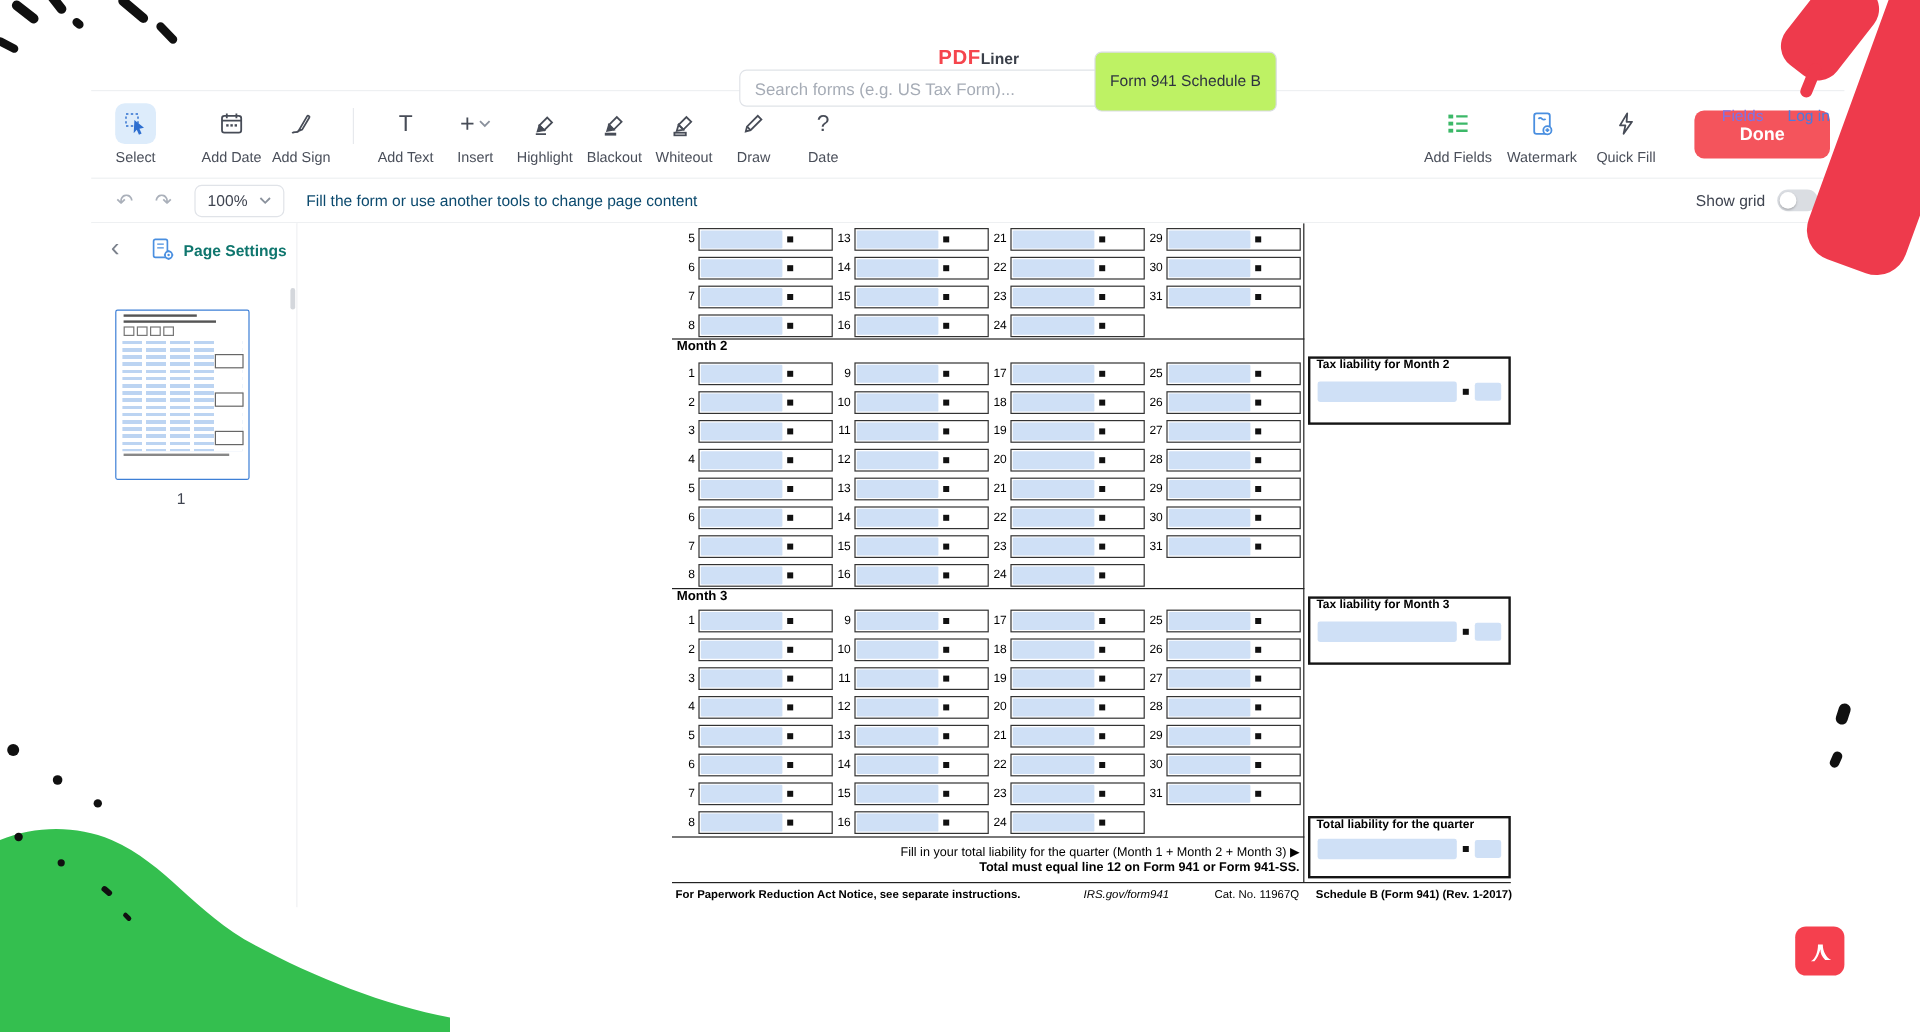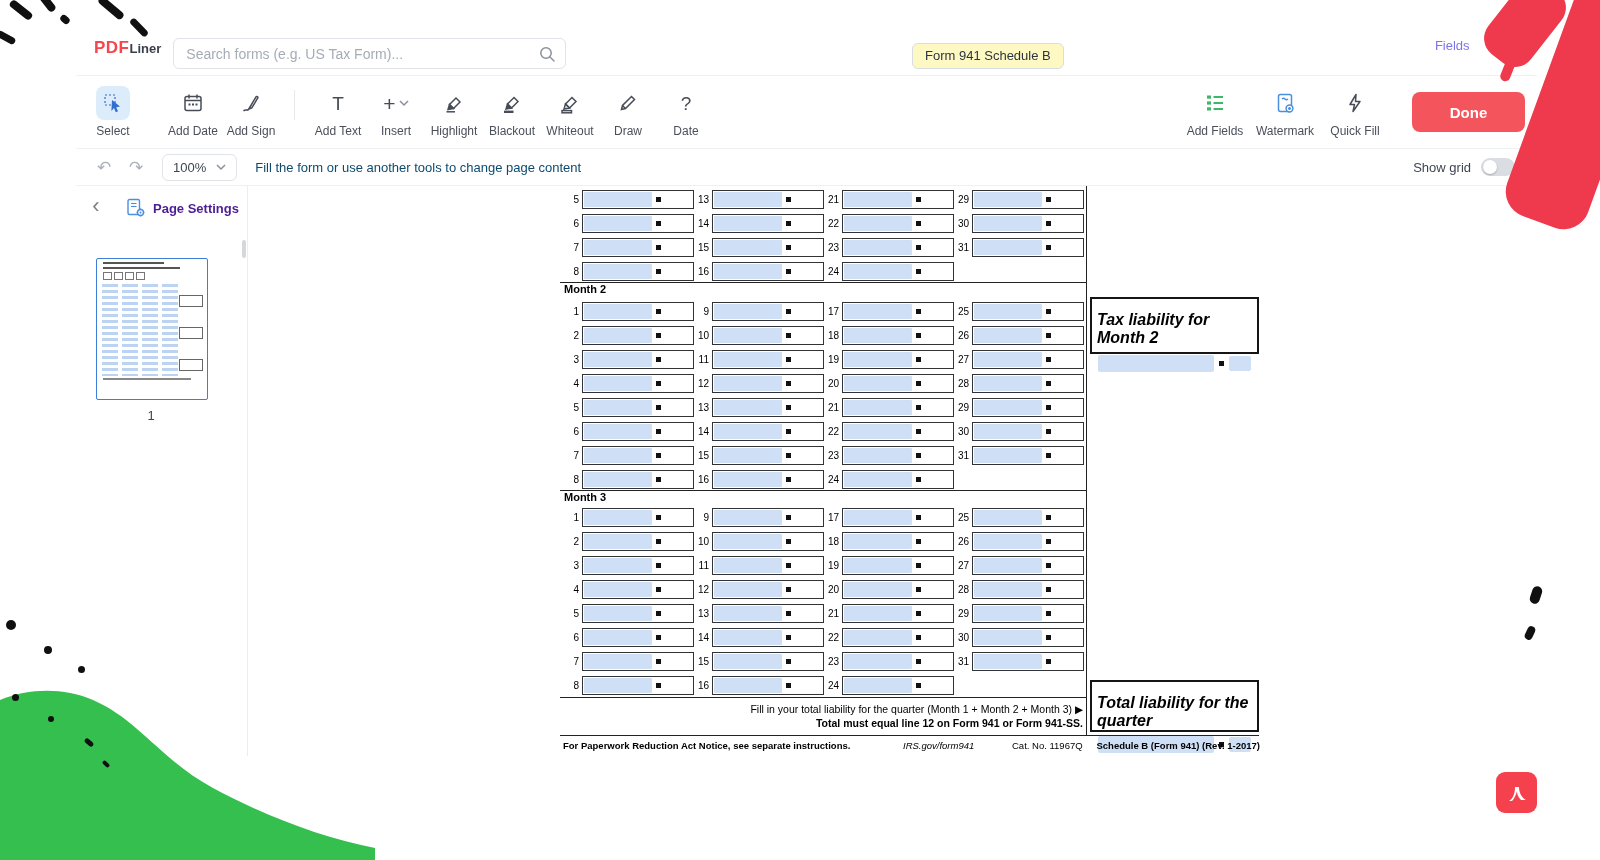--- a/index.html
+++ b/index.html
@@ -11,31 +11,31 @@
   .dot{position:absolute;border-radius:50%;background:#101010;z-index:6;}
   .red-piece{position:absolute;background:#ee3a4c;z-index:5;}
   .green-blob{position:absolute;left:-45px;bottom:-20px;z-index:4;}
   .pdf-badge{position:absolute;left:1496px;top:772px;width:41px;height:41px;background:#f5404e;
              border-radius:9px;z-index:5;display:flex;align-items:center;justify-content:center;}
 
   
   .app{position:absolute;left:76px;top:38px;width:1461px;height:718px;background:#fff;z-index:2;}
 
   
-  .topbar{height:37px;border-bottom:1px solid #eef0f2;display:flex;position:relative;}
+  .topbar{height:37px;border-bottom:1px solid #eef0f2;display:flex;align-items:center;position:relative;flex-direction:column;}
   .logo{margin-left:18px;display:flex;align-items:baseline;cursor:pointer;}
   .logo .pdf{font-size:17px;font-weight:800;color:#f5454d;letter-spacing:.5px;}
   .logo .liner{font-size:13px;font-weight:700;color:#3a3f49;}
   .search{position:relative;margin-left:12px;width:393px;}
   .search input{width:100%;height:31px;box-sizing:border-box;border:1px solid #e0e3e8;border-radius:6px;
                 padding:0 36px 0 12px;font-size:14px;color:#333;font-family:inherit;outline:none;}
   .search input::placeholder{color:#a6acb6;}
   .search .sicon{position:absolute;right:10px;top:7px;}
   .doc-title{position:absolute;left:836px;top:5px;height:24px;border:1px solid #d9dce2;border-radius:6px;
-             padding:0 12px;line-height:24px;font-size:13px;color:#2e3340;background:#fef9c3;white-space:nowrap;}
+             padding:12px 12px;line-height:24px;font-size:13px;color:#2e3340;background:#bef264;white-space:nowrap;}
   .header-links{margin-left:auto;margin-right:12px;display:flex;gap:20px;font-size:13px;}
   .hl-support{color:#7b74e8;cursor:pointer;}
   .hl-login{color:#4a7be0;cursor:pointer;}
 
   
   .toolsbar{height:72px;border-bottom:1px solid #eef0f2;display:flex;align-items:center;padding:0 12px 0 14px;}
   .tool{display:flex;flex-direction:column;align-items:center;width:58px;cursor:pointer;gap:4px;}
   .tool .ticon{width:34px;height:34px;display:flex;align-items:center;justify-content:center;border-radius:8px;}
   .tool .tlabel{font-size:12px;color:#4a4f5a;white-space:nowrap;}
   .tool.select{width:46px;margin-right:28px;}
@@ -60,21 +60,21 @@
   .toggle{width:34px;height:18px;border-radius:9px;background:#dadde2;position:relative;cursor:pointer;}
   .knob{width:14px;height:14px;border-radius:50%;background:#fff;position:absolute;left:2px;top:2px;
         box-shadow:0 1px 2px rgba(0,0,0,.25);}
 
   
   .workspace{display:flex;height:570px;}
   .sidebar{width:171px;border-right:1px solid #ebedf0;position:relative;background:#fff;}
   .collapse{position:absolute;left:10px;top:8px;font-size:22px;color:#7b818c;cursor:pointer;width:20px;height:24px;
             display:flex;align-items:center;justify-content:center;}
   .page-settings{position:absolute;left:50px;top:12px;display:flex;align-items:center;gap:7px;cursor:pointer;}
-  .ps-label{font-size:13px;color:#4c1d95;font-weight:600;white-space:nowrap;}
+  .ps-label{font-size:13px;color:#0f766e;font-weight:600;white-space:nowrap;}
   .thumb{position:absolute;left:20px;top:72px;width:110px;height:140px;border:1.5px solid #3d7fd6;border-radius:2px;
          background:#fff;cursor:pointer;overflow:hidden;}
   .t-line{height:2px;background:#555;margin:3px 6px 0;}
   .t-boxes{display:flex;gap:2px;margin:3px 6px;}
   .t-box{width:7px;height:6px;border:1px solid #777;}
   .t-grid{margin:4px 5px 2px;height:92px;background:
      linear-gradient(to right, transparent 0 16%, #fff 16% 20%, transparent 20% 36%, #fff 36% 40%,
        transparent 40% 56%, #fff 56% 60%, transparent 60% 76%, #fff 76% 100%),
      repeating-linear-gradient(to bottom, #bcd4f2 0 3px, #fff 3px 6px);}
   .t-tax{position:absolute;right:4px;width:22px;height:10px;border:1px solid #666;background:#fff;}
@@ -90,21 +90,21 @@
   .f-group{width:130px;display:flex;align-items:center;height:100%;}
   .f-num{width:15px;text-align:right;padding-right:3px;font-size:10px;line-height:19px;}
   .f-cell{width:112px;height:19px;border:1px solid #333;box-sizing:border-box;display:flex;align-items:center;background:#fff;}
   .f-fill{width:68px;height:15px;margin-left:1px;background:#cfe0f6;border-radius:1px;cursor:text;}
   .f-dot{width:5px;height:5px;background:#111;margin-left:4px;}
   .month-label{position:absolute;left:44px;font-size:11px;font-weight:700;}
   .hline{position:absolute;left:40px;width:527px;height:1px;background:#222;}
   .vline{position:absolute;left:566px;top:0;width:1px;height:549px;background:#222;}
   .bottomline{position:absolute;top:549px;left:40px;width:699px;height:1px;background:#222;}
   .tax-box{position:absolute;left:570px;width:169px;height:57px;border:2px solid #151515;box-sizing:border-box;background:#fff;}
-  .tax-title{font-size:16px;font-weight:700;padding:12px 0 0 5px;font-style:italic;}
+  .tax-title{font-size:10px;font-weight:700;padding:0 0 0 5px;}
   .tax-row{display:flex;align-items:center;margin:8px 0 0 6px;}
   .tax-dollars{width:116px;height:17px;background:#cfe0f6;border-radius:2px;cursor:text;}
   .tax-dot{width:5px;height:5px;background:#111;margin:0 5px;}
   .tax-cents{width:22px;height:15px;background:#cfe0f6;border-radius:2px;cursor:text;}
   .total-box{top:494px;height:52px;}
   .total-box .tax-row{margin-top:6px;}
   .fill-line{position:absolute;top:517px;left:0;width:563px;text-align:right;font-size:10.5px;}
   .equal-line{position:absolute;top:531px;left:0;width:563px;text-align:right;font-size:10.5px;font-weight:700;}
   .form-footer{position:absolute;top:554px;left:0;width:740px;height:14px;font-size:9.5px;}
   .ff-paper{position:absolute;left:43px;font-weight:700;white-space:nowrap;}
@@ -954,20 +954,28 @@
               <div class="f-group">
                 <span class="f-num">24</span>
                 <div class="f-cell">
                   <div class="f-fill"></div>
                   <div class="f-dot"></div>
                 </div>
               </div>
               <div class="f-group"></div>
             </div>
           </div>
+        <div class="tax-box" style="top:311px;">
+          <div class="tax-title">Tax liability for Month 3</div>
+          <div class="tax-row">
+            <div class="tax-dollars"></div>
+            <div class="tax-dot"></div>
+            <div class="tax-cents"></div>
+          </div>
+        </div>
 
         <div class="hline" style="top:511px;"></div>
         <div class="vline"></div>
 
         <div class="fill-line">Fill in your total liability for the quarter (Month 1 + Month 2 + Month 3) ▶</div>
         <div class="equal-line">Total must equal line 12 on Form 941 or Form 941-SS.</div>
 
         <div class="tax-box total-box">
           <div class="tax-title">Total liability for the quarter</div>
           <div class="tax-row">

